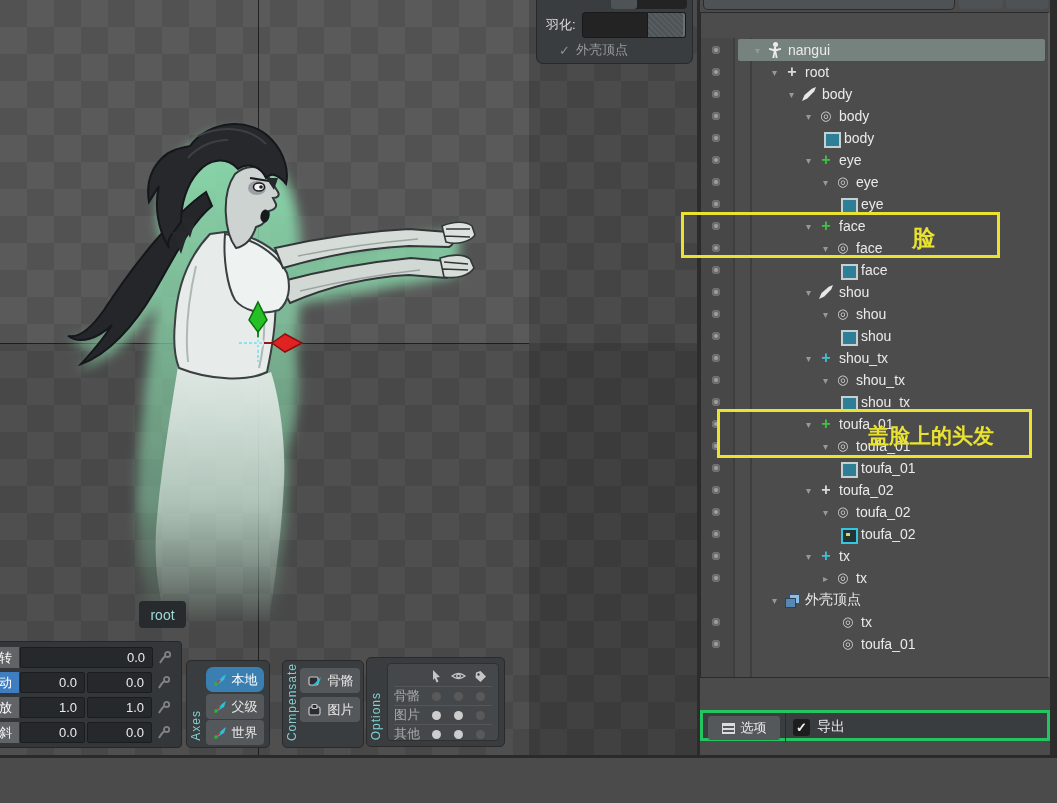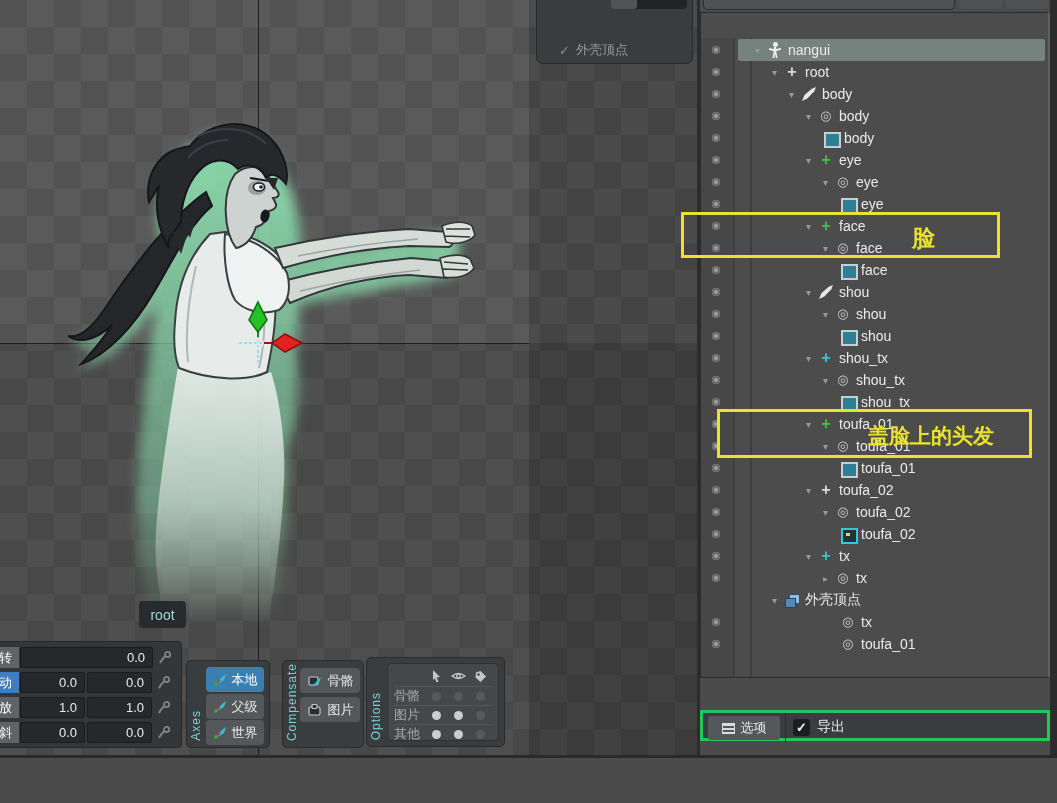--- a/index.html
+++ b/index.html
@@ -131,21 +131,21 @@
     display:flex; align-items:center; justify-content:flex-end; padding-right:7px; }
   .t-field.w1 { width:133px; } .t-field.w2 { width:65px; }
   .t-key { width:22px; display:flex; justify-content:center; }
 
   
   .mini-panel { position:absolute; background:#3a3d3f; border:1px solid #2a2a2a; border-radius:5px; }
   .v-title { position:absolute; left:2px; bottom:6px; writing-mode:vertical-rl; transform:rotate(180deg); color:#7fd0d0; font-size:12px; letter-spacing:1px; }
   .axes-panel { left:186px; top:660px; width:84px; height:88px; }
   .axes-btn { position:absolute; left:19px; width:58px; height:25px; background:#55585a; border-radius:4px;
     display:flex; align-items:center; justify-content:center; gap:5px; color:#e9e9e9; font-size:13px; }
-  .axes-btn.sel { background:#3a7fb2; color:#fff; }
+  .axes-btn.sel { background:#3a7fb2; color:#fff;border-radius:7px; }
   .comp-panel { left:282px; top:660px; width:82px; height:88px; }
   .comp-btn { position:absolute; left:17px; width:60px; height:25px; background:#55585a; border-radius:4px;
     display:flex; align-items:center; justify-content:center; gap:6px; color:#e9e9e9; font-size:13px; }
   .opts-panel { left:366px; top:657px; width:139px; height:90px; }
   .opts-grid { position:absolute; left:20px; top:5px; right:5px; bottom:5px; background:#45484a; border:1px solid #303030; border-radius:4px; padding:2px 6px 0 6px; }
   .og-head { display:flex; height:20px; align-items:center; }
   .og-row { display:flex; height:19px; align-items:center; border-top:1px solid #565656; }
   .og-label { width:36px; color:#a9a9a9; font-size:13px; }
   .og-cell { width:26px; display:flex; justify-content:center; }
   .opt-dot { width:9px; height:9px; border-radius:50%; background:#595959; }
@@ -226,20 +226,25 @@
   </div>
 
   <div class="divider-mid"></div>
   <div class="right-edge"></div>
   <div class="bottom-strip"></div>
 
   <div class="feather-panel">
     <div class="feather-partial">
         <div class="feather-partial-handle"></div>
       </div>
+    <div class="feather-row">
+      <span class="feather-label">羽化:</span>
+      <span class="feather-field"></span>
+      <span class="feather-handle"></span>
+    </div>
     <div class="shell-row">
       <span class="shell-check">✓</span>
       <span>外壳顶点</span>
     </div>
   </div>
 
   <div class="top-input"></div>
   <div class="top-btn1"></div>
   <div class="top-btn2"></div>
 

